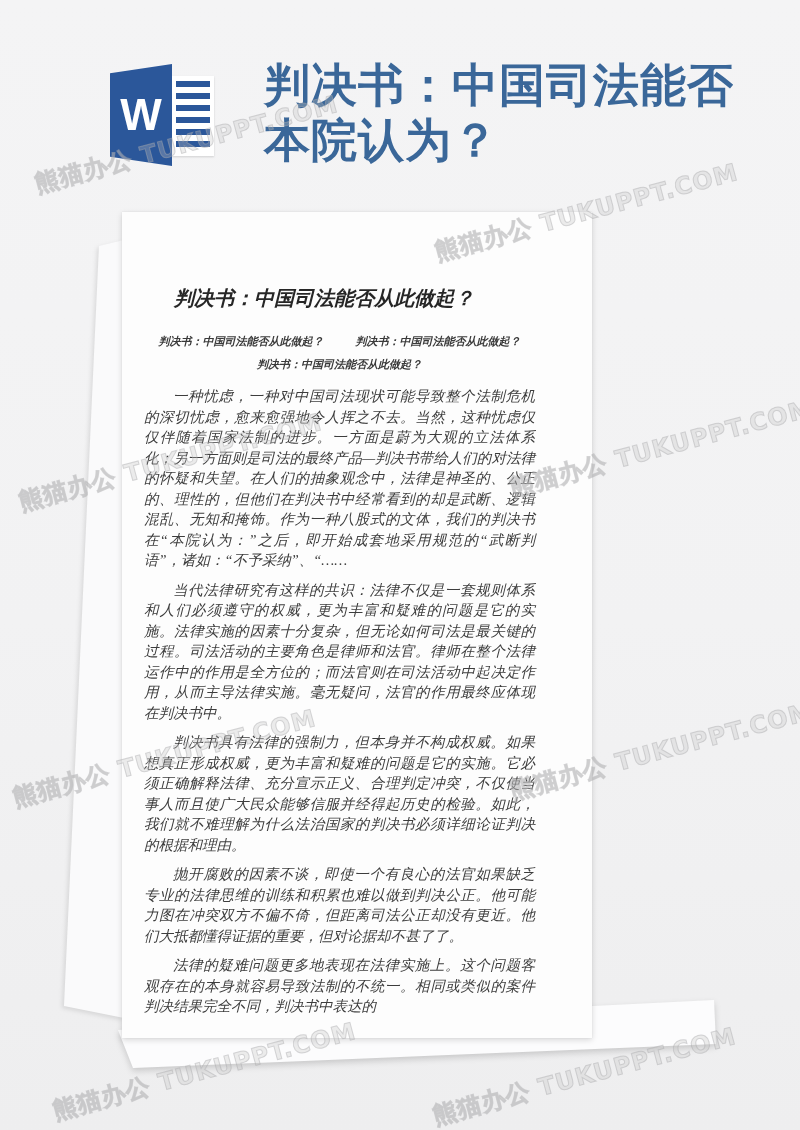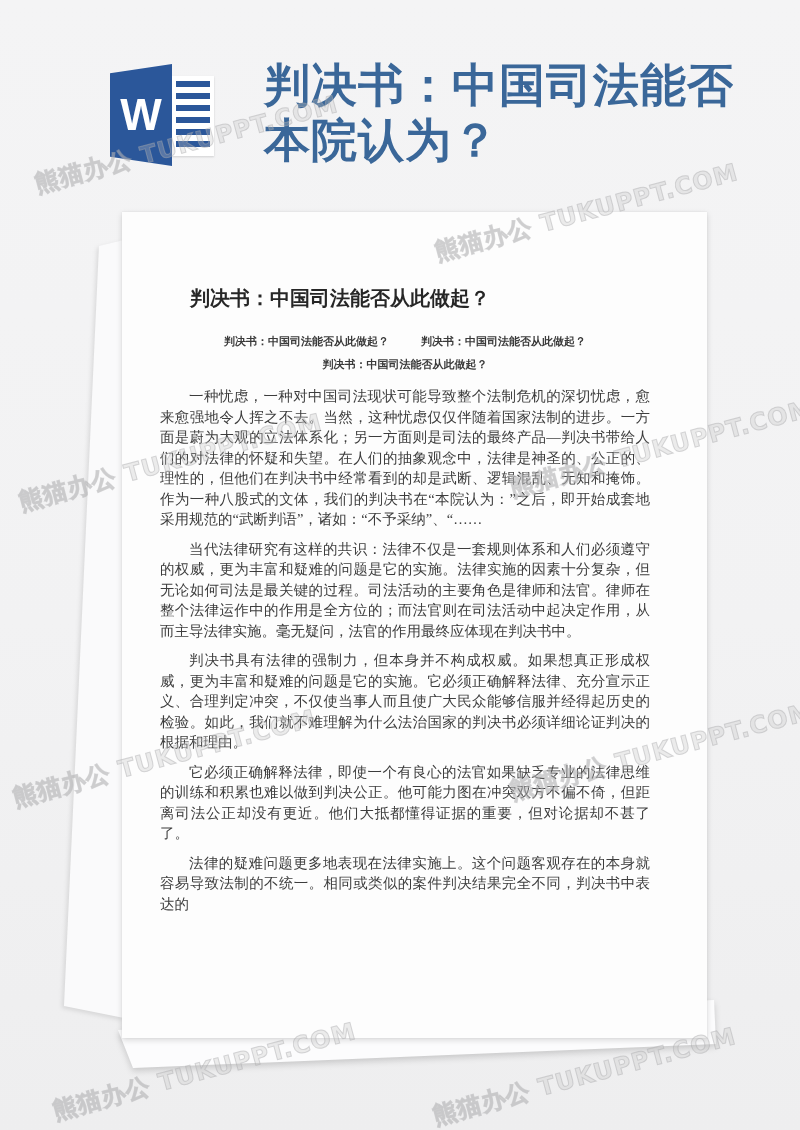--- a/index.html
+++ b/index.html
@@ -25,23 +25,23 @@
 
   
   .sheet-layer{position:absolute;left:0;top:0;width:800px;height:1130px;}
   .sheet-left-wrap{z-index:1;filter:drop-shadow(-2px 2px 2px rgba(0,0,0,.10));}
   .sheet-left{position:absolute;left:0;top:0;width:800px;height:1130px;background:#fafafb;
         clip-path:polygon(99px 246px,124px 240px,124px 1018px,64px 1006px);}
   .sheet-bottom-wrap{z-index:1;filter:drop-shadow(0 3px 3px rgba(0,0,0,.16));}
   .sheet-bottom{position:absolute;left:0;top:0;width:800px;height:1130px;background:#fcfcfd;
         clip-path:polygon(118px 1030px,714px 1000px,716px 1044px,133px 1068px);}
 
-  .page{position:absolute;left:122px;top:212px;width:585px;height:826px;z-index:2;
+  .page{position:absolute;left:122px;top:212px;width:470px;height:826px;z-index:2;
         background:#fdfdfd;box-shadow:0 2px 6px rgba(0,0,0,.15),0 0 1px rgba(0,0,0,.10);
-        box-sizing:border-box;padding:74px 57px 0 38px;overflow:hidden;}
+        box-sizing:border-box;padding:74px 57px 0 22px;overflow:hidden;font-style:italic;}
 
   .doc-heading{margin:0 0 0 30px;font-family:"Liberation Sans","DejaVu Sans",sans-serif;
         font-size:20px;line-height:24px;font-weight:bold;color:#262626;letter-spacing:0px;}
   .doc-subtitle{margin-top:20px;text-align:center;font-weight:bold;color:#3a3a3a;
         font-size:11px;line-height:23px;}
   .doc-subtitle .gap{display:inline-block;width:32px;}
   .doc-body{margin-top:10px;font-size:14.5px;line-height:20.5px;color:#3d3d3d;
         text-align:justify;}
   .doc-body p{margin:0 0 9px 0;text-indent:2em;}
 
@@ -83,21 +83,21 @@
     <div class="doc-subtitle">
       <div>
         <span>判决书：中国司法能否从此做起？</span><span class="gap"></span><span>判决书：中国司法能否从此做起？</span>
       </div>
       <div>判决书：中国司法能否从此做起？</div>
     </div>
     <div class="doc-body">
       <p>一种忧虑，一种对中国司法现状可能导致整个法制危机的深切忧虑，愈来愈强地令人挥之不去。当然，这种忧虑仅仅伴随着国家法制的进步。一方面是蔚为大观的立法体系化；另一方面则是司法的最终产品—判决书带给人们的对法律的怀疑和失望。在人们的抽象观念中，法律是神圣的、公正的、理性的，但他们在判决书中经常看到的却是武断、逻辑混乱、无知和掩饰。作为一种八股式的文体，我们的判决书在“本院认为：”之后，即开始成套地采用规范的“武断判语”，诸如：“不予采纳”、“……</p>
       <p>当代法律研究有这样的共识：法律不仅是一套规则体系和人们必须遵守的权威，更为丰富和疑难的问题是它的实施。法律实施的因素十分复杂，但无论如何司法是最关键的过程。司法活动的主要角色是律师和法官。律师在整个法律运作中的作用是全方位的；而法官则在司法活动中起决定作用，从而主导法律实施。毫无疑问，法官的作用最终应体现在判决书中。</p>
       <p>判决书具有法律的强制力，但本身并不构成权威。如果想真正形成权威，更为丰富和疑难的问题是它的实施。它必须正确解释法律、充分宣示正义、合理判定冲突，不仅使当事人而且使广大民众能够信服并经得起历史的检验。如此，我们就不难理解为什么法治国家的判决书必须详细论证判决的根据和理由。</p>
-      <p>它必须正确解释法律，即使一个有良心的法官如果缺乏专业的法律思维的训练和积累也难以做到判决公正。他可能力图在冲突双方不偏不倚，但距离司法公正却没有更近。他们大抵都懂得证据的重要，但对论据却不甚了了。</p>
+      <p>抛开腐败的因素不谈，即使一个有良心的法官如果缺乏专业的法律思维的训练和积累也难以做到判决公正。他可能力图在冲突双方不偏不倚，但距离司法公正却没有更近。他们大抵都懂得证据的重要，但对论据却不甚了了。</p>
       <p>法律的疑难问题更多地表现在法律实施上。这个问题客观存在的本身就容易导致法制的不统一。相同或类似的案件判决结果完全不同，判决书中表达的</p>
     </div>
   </div>
 
   <div class="wm" style="left:30px;top:128px">熊猫办公 TUKUPPT.COM</div>
   <div class="wm" style="left:430px;top:196px">熊猫办公 TUKUPPT.COM</div>
   <div class="wm" style="left:14px;top:446px">熊猫办公 TUKUPPT.COM</div>
   <div class="wm" style="left:505px;top:432px">熊猫办公 TUKUPPT.COM</div>
   <div class="wm" style="left:8px;top:742px">熊猫办公 TUKUPPT.COM</div>
   <div class="wm" style="left:505px;top:735px">熊猫办公 TUKUPPT.COM</div>

